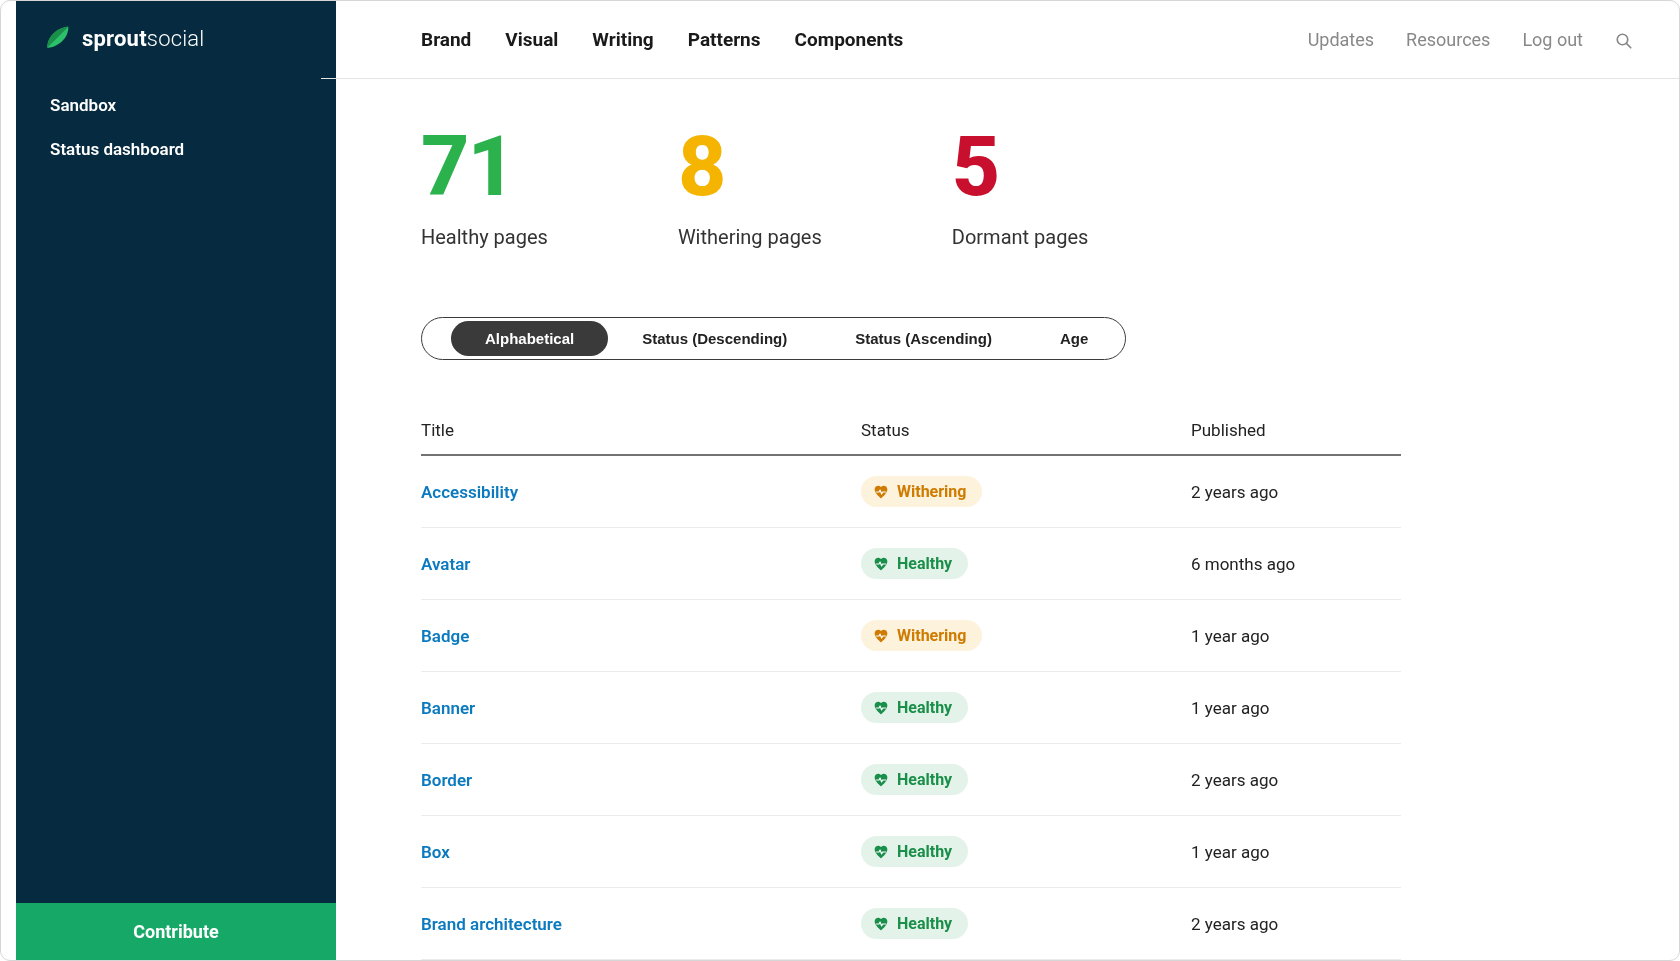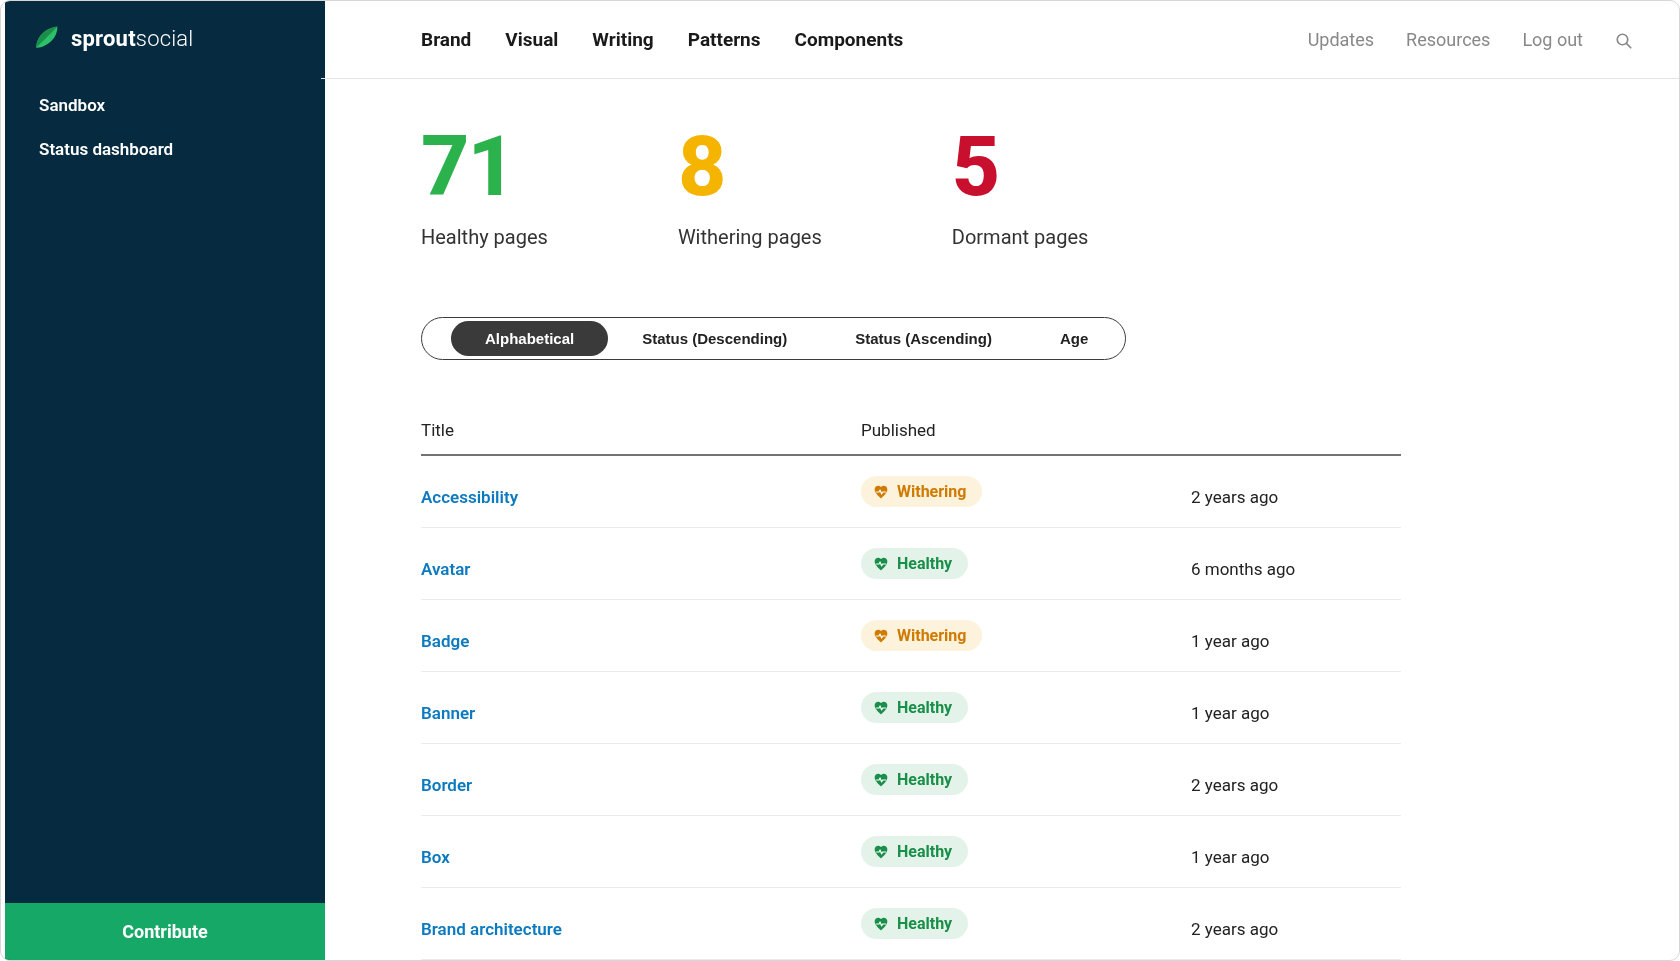--- a/index.html
+++ b/index.html
@@ -2,21 +2,21 @@
 <html><head>
 <meta charset="utf-8">
 <style>
 * { margin: 0; padding: 0; box-sizing: border-box; }
 body { font-family: -apple-system, BlinkMacSystemFont, "Segoe UI", Roboto, Helvetica, Arial, sans-serif; background: #fff; color: #222; width: 1680px; height: 961px; position: relative; }
 
 
 .frame { position: absolute; inset: 0; border: 1px solid #d6d6d6; border-radius: 10px; overflow: hidden; }
 
 
-.sidebar { position: absolute; left: 4px; top: 0; bottom: 0; width: 320px; background: #062a3f; color: #fff; display: flex; flex-direction: column; }
+.sidebar { position: absolute; left: 15px; top: 0; bottom: 0; width: 320px; background: #062a3f; color: #fff; display: flex; flex-direction: column; }
 .brand { display: flex; align-items: center; gap: 12px; padding: 24px 28px 28px 28px; }
 .brand .leaf { width: 26px; height: 26px; }
 .brand-text { font-size: 22px; letter-spacing: 0.2px; }
 .brand-text .bold { font-weight: 700; }
 .brand-text .light { font-weight: 300; }
 
 .side-items { padding: 4px 12px; }
 .side-item { display: block; padding: 12px 22px; color: #fff; font-size: 17px; font-weight: 600; border-radius: 6px; cursor: pointer; }
 
 .contribute { margin-top: auto; background: #15a866; color: #fff; text-align: center; padding: 18px 0; font-size: 18px; font-weight: 700; cursor: pointer; }
@@ -44,21 +44,21 @@
 .seg-btn { border: none; background: transparent; padding: 9px 34px; font-size: 15px; font-weight: 700; color: #222; border-radius: 22px; cursor: pointer; white-space: nowrap; }
 .seg-btn.active { background: #3a3a3a; color: #fff; margin-left: 26px; }
 
 
 .tbl { width: 980px; }
 .tbl-head { display: flex; padding: 14px 0; border-bottom: 2px solid #737373; font-size: 17px; font-weight: 400; color: #222; }
 .col-title { width: 440px; }
 .col-status { width: 330px; }
 .col-pub { flex: 1; }
 
-.tbl-row { display: flex; align-items: flex-end; padding: 20px 0; border-bottom: 1px solid #ececec; }
+.tbl-row { display: flex; align-items: center; padding: 20px 0; border-bottom: 1px solid #ececec; }
 .row-title { width: 440px; color: #0b7abf; font-size: 17px; font-weight: 600; cursor: pointer; }
 .row-status { width: 330px; }
 .row-pub { flex: 1; font-size: 17px; color: #222; }
 
 .badge { display: inline-flex; align-items: center; gap: 8px; padding: 6px 16px 6px 12px; border-radius: 18px; font-size: 16px; font-weight: 700; }
 .badge.healthy { background: #e4f3e9; color: #1a8f4a; }
 .badge.withering { background: #fdf2dc; color: #cf7b00; }
 .heart-ico { width: 16px; height: 14px; }
 </style>
 </head>
@@ -121,20 +121,21 @@
     <div class="segmented" id="segmented">
         <button class="seg-btn active">Alphabetical</button>
         <button class="seg-btn">Status (Descending)</button>
         <button class="seg-btn">Status (Ascending)</button>
         <button class="seg-btn">Age</button>
       </div>
 
     <div class="tbl">
       <div class="tbl-head">
         <div class="col-title">Title</div>
+        <div class="col-status">Status</div>
         <div class="col-pub">Published</div>
       </div>
       <div id="tbl-body">
           <div class="tbl-row">
             <div class="row-title">Accessibility</div>
             <div class="row-status"><span class="badge withering">
                 <svg class="heart-ico" viewBox="0 0 24 22">
                   <path d="M12 21 C12 21 2 13 2 7 C2 3.5 4.5 1 8 1 C10 1 11.3 2.2 12 3.3 C12.7 2.2 14 1 16 1 C19.5 1 22 3.5 22 7 C22 13 12 21 12 21 Z" fill="currentColor"></path>
                   <polyline points="5,11 9,11 10.5,8 13,14 14.5,11 19,11" fill="none" stroke="#fff" stroke-width="1.8" stroke-linecap="round" stroke-linejoin="round"></polyline>
                 </svg>

